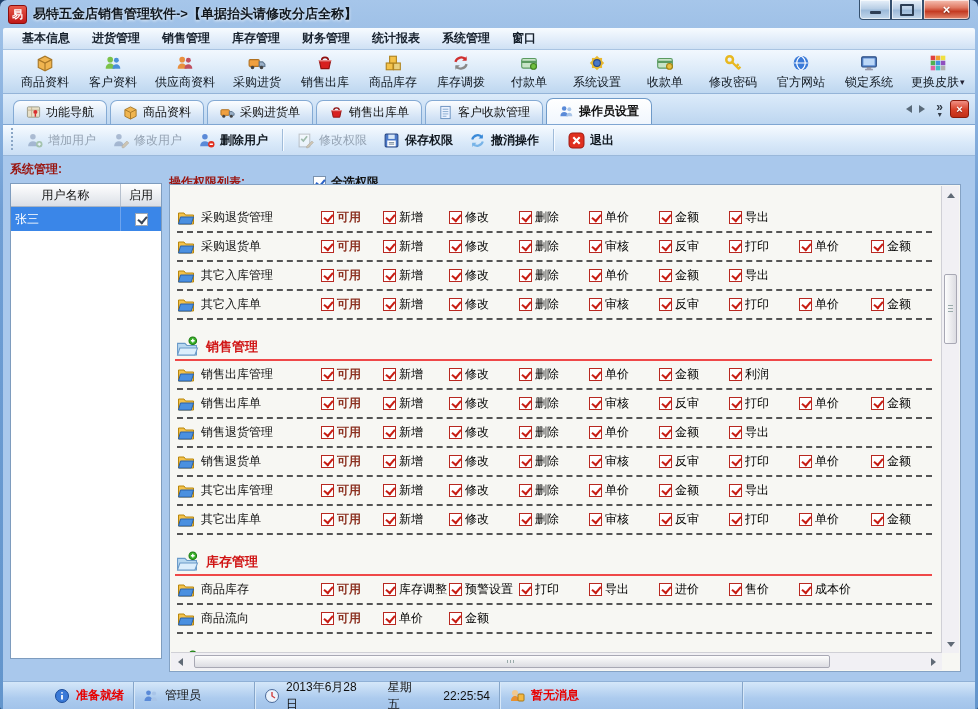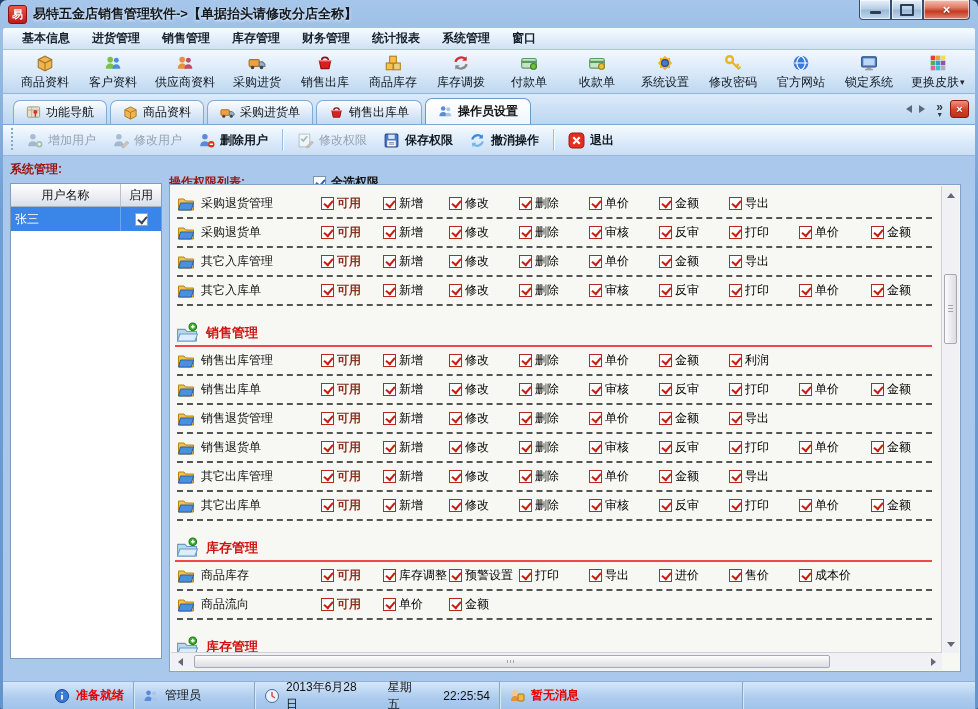--- a/index.html
+++ b/index.html
@@ -76,21 +76,21 @@
   .ut-head .c1{flex:1;display:flex;align-items:center;justify-content:center;border-right:1px solid #b6c0ce;}
   .ut-head .c2{width:40px;display:flex;align-items:center;justify-content:center;}
   .ut-row{display:flex;height:24px;background:#3a86e8;color:#fff;}
   .ut-row .c1{flex:1;display:flex;align-items:center;padding-left:4px;border-right:1px solid #6ea4ee;}
   .ut-row .c2{width:40px;display:flex;align-items:center;justify-content:center;}
 
   .perm-panel{position:absolute;left:166px;top:5px;right:14px;bottom:9px;}
   .perm-head{height:23px;display:flex;align-items:center;gap:8px;margin-top:10px;}
   .selall{display:flex;align-items:center;gap:5px;margin-left:60px;font-weight:bold;}
   .perm-list{position:absolute;top:23px;left:0;right:0;bottom:0;background:#f7f7f3;border:1px solid #84a2c4;}
-  .rows{position:absolute;top:1px;left:1px;right:18px;bottom:18px;overflow:hidden;padding-top:4px;}
+  .rows{position:absolute;top:1px;left:1px;right:18px;bottom:18px;overflow:hidden;padding-top:18px;}
   .prow{display:flex;align-items:center;height:27px;margin:0 10px 0 6px;border-bottom:2px dashed #555;}
   .prow .name{display:flex;align-items:center;gap:6px;width:144px;flex:none;}
   .prow .name .icn{width:18px;height:16px;}
   .pcell{display:flex;align-items:center;gap:3px;flex:none;white-space:nowrap;}
   .pcell .plbl{color:#000;}
   .pcell.first .plbl{color:#8b3020;font-weight:bold;}
   .psec{height:37px;margin:0 10px 0 4px;display:flex;align-items:flex-end;gap:7px;border-bottom:2px solid #ef4848;padding-bottom:2px;}
   .psec .icn{width:24px;height:21px;}
   .psec .slbl{font-weight:bold;color:#d01414;font-size:13px;padding-bottom:1px;}
 
@@ -262,39 +262,39 @@
               <circle cx="12" cy="11" r="2.6" fill="#70c040" stroke="#3f7f20"></circle>
             </svg>
           </span>
           <div style="display: flex; align-items: center;">
             <span class="lbl">付款单</span>
           </div>
         </div>
         <div class="tbtn">
           <span class="icn" style="width: 18px; height: 18px;">
             <svg viewBox="0 0 16 16">
+              <rect x="3.5" y="3.5" width="9" height="9" fill="#e8b830" transform="rotate(45 8 8)"></rect>
+              <rect x="3.5" y="3.5" width="9" height="9" fill="#e8b830"></rect>
+              <circle cx="8" cy="8" r="3" fill="#4a78c8" stroke="#2a4a88"></circle>
+            </svg>
+          </span>
+          <div style="display: flex; align-items: center;">
+            <span class="lbl">系统设置</span>
+          </div>
+        </div>
+        <div class="tbtn">
+          <span class="icn" style="width: 18px; height: 18px;">
+            <svg viewBox="0 0 16 16">
               <rect x="1.5" y="4" width="13" height="8.5" rx="1.5" fill="#c8e4c8" stroke="#5a9a60"></rect>
               <rect x="1.5" y="6" width="13" height="2" fill="#5a9a60"></rect>
               <circle cx="12" cy="11" r="2.6" fill="#e8c040" stroke="#a08010"></circle>
             </svg>
           </span>
           <div style="display: flex; align-items: center;">
             <span class="lbl">收款单</span>
-          </div>
-        </div>
-        <div class="tbtn">
-          <span class="icn" style="width: 18px; height: 18px;">
-            <svg viewBox="0 0 16 16">
-              <rect x="3.5" y="3.5" width="9" height="9" fill="#e8b830" transform="rotate(45 8 8)"></rect>
-              <rect x="3.5" y="3.5" width="9" height="9" fill="#e8b830"></rect>
-              <circle cx="8" cy="8" r="3" fill="#4a78c8" stroke="#2a4a88"></circle>
-            </svg>
-          </span>
-          <div style="display: flex; align-items: center;">
-            <span class="lbl">系统设置</span>
           </div>
         </div>
         <div class="tbtn">
           <span class="icn" style="width: 18px; height: 18px;">
             <svg viewBox="0 0 16 16">
               <circle cx="5" cy="5" r="3" fill="none" stroke="#e8b820" stroke-width="2.2"></circle>
               <path d="M7.5 7.5l6 6M11 11l2-2M13 13l1.6-1.6" stroke="#e8b820" stroke-width="2" fill="none"></path>
             </svg>
           </span>
           <div style="display: flex; align-items: center; text-align: center;">
@@ -384,20 +384,29 @@
         </div>
         <div class="tab">
           <span class="icn" style="width: 15px; height: 15px;">
             <svg viewBox="0 0 16 16">
               <path d="M3 6h10l-1.5 7h-7z" fill="#d82020" stroke="#901010"></path>
               <path d="M5 6c0-4 6-4 6 0" fill="none" stroke="#901010" stroke-width="1.4"></path>
               <path d="M2.5 6h11" stroke="#f09090" stroke-width="1.2"></path>
             </svg>
           </span>
           <span>销售出库单</span>
+        </div>
+        <div class="tab">
+          <span class="icn" style="width: 15px; height: 15px;">
+            <svg viewBox="0 0 16 16">
+              <rect x="3" y="1.5" width="10" height="13" fill="#eaf2ff" stroke="#6a90c0"></rect>
+              <path d="M5 4.5h6M5 7h6M5 9.5h6M5 12h4" stroke="#88aad0"></path>
+            </svg>
+          </span>
+          <span>客户收款管理</span>
         </div>
         <div class="tab active">
           <span class="icn" style="width: 15px; height: 15px;">
             <svg viewBox="0 0 16 16">
               <circle cx="5.5" cy="4.8" r="2.4" fill="#5a8ad8"></circle>
               <path d="M1.5 13c0-3 1.8-4.5 4-4.5s4 1.5 4 4.5z" fill="#5a8ad8"></path>
               <circle cx="11" cy="5.5" r="2.1" fill="#a8c4e8"></circle>
               <path d="M7.8 13c0-2.6 1.5-3.8 3.2-3.8s3.2 1.2 3.2 3.8z" fill="#a8c4e8"></path>
             </svg>
           </span>

